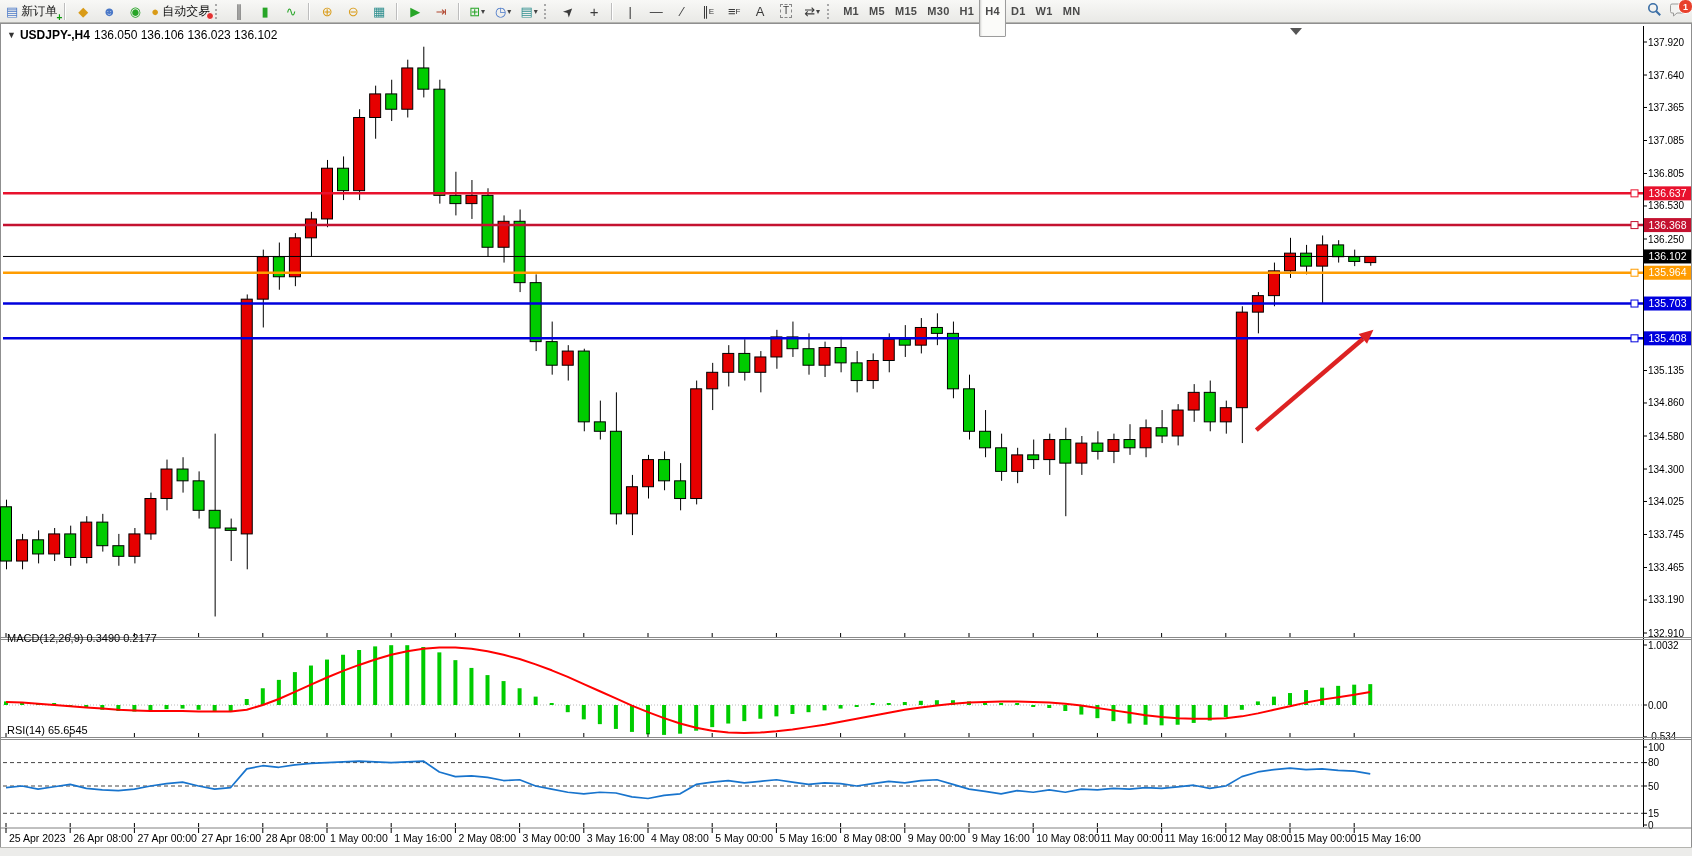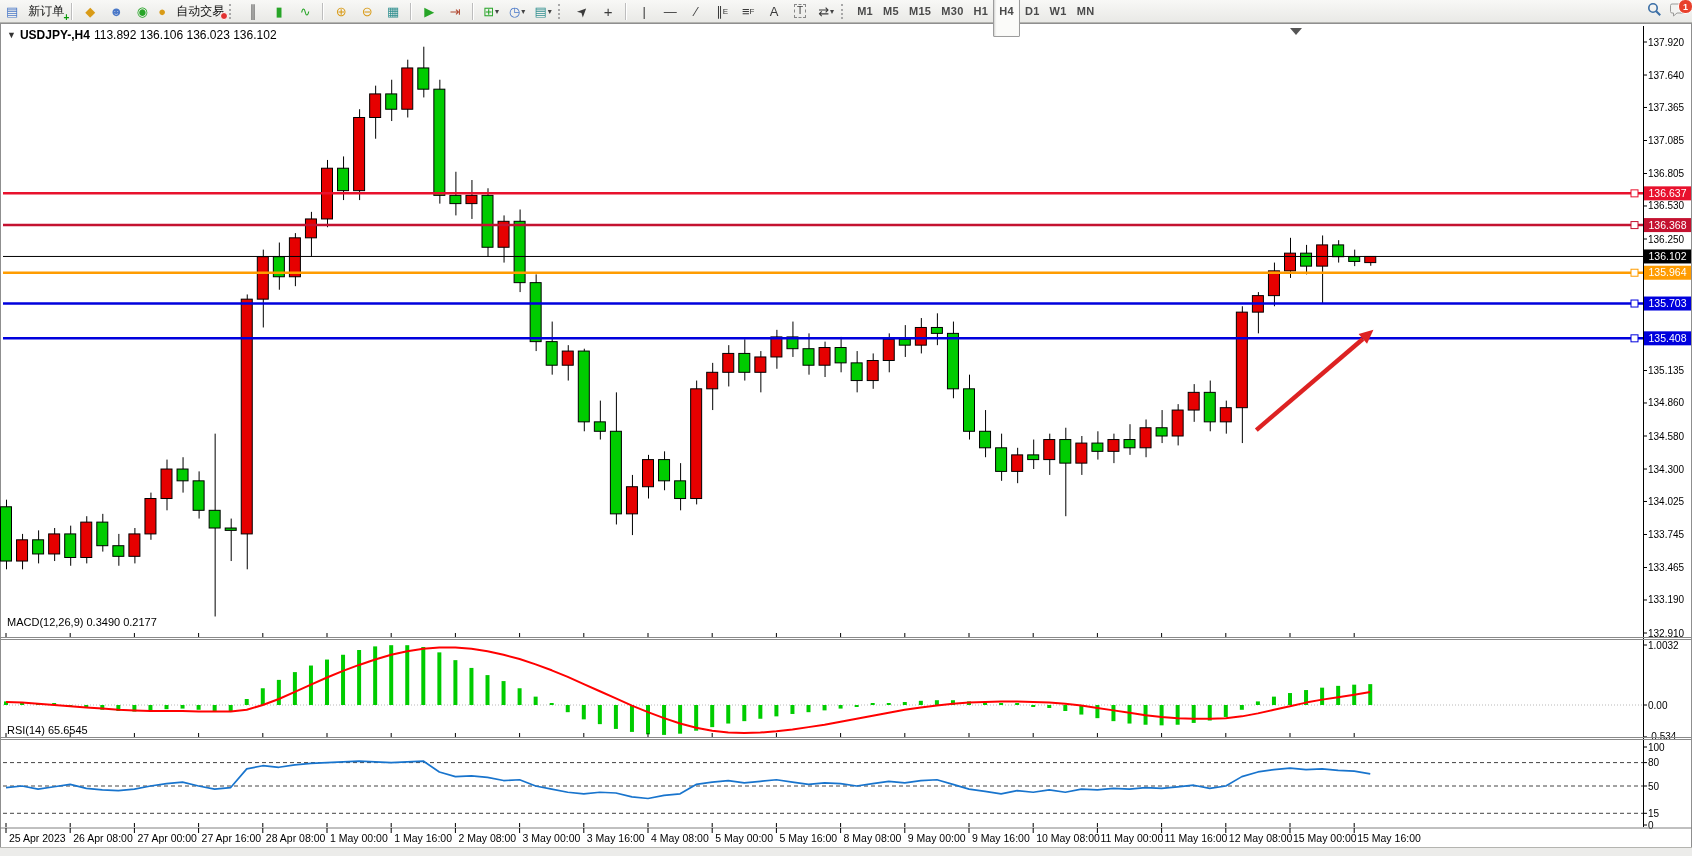--- a/index.html
+++ b/index.html
@@ -1,20 +1,20 @@
 <!DOCTYPE html>
 <html><head>
 <meta charset="utf-8">
 <style>
   html,body{margin:0;padding:0}
   body{width:1692px;height:856px;position:relative;font-family:"Liberation Sans",sans-serif;background:#fff;overflow:hidden}
   
   .toolbar{position:absolute;top:0;left:0;width:1692px;height:23px;background:linear-gradient(#f8f8f6,#e9e9e6);border-bottom:1px solid #b4b4b0;display:flex;align-items:center;padding:0 3px;box-sizing:border-box;z-index:6}
   .tb-btn{height:20px;min-width:20px;display:inline-flex;align-items:center;justify-content:center;font-size:13px;color:#333;padding:0 3px;position:relative;cursor:default}
-  .tb-btn .lbl{font-size:12px;color:#111;margin-left:10px;white-space:nowrap}
+  .tb-btn .lbl{font-size:12px;color:#111;margin-left:3px;white-space:nowrap}
   .tb-sep{width:1px;height:17px;background:#bdbdbd;border-right:1px solid #fff;margin:0 4px}
   .tb-grip{width:5px;height:15px;border-left:2px dotted #a8a8a8;margin:0 4px 0 2px}
   .caret{font-size:8px;color:#444;margin-left:1px}
   .c-gold{color:#d99b17}.c-green{color:#27a527}.c-blue{color:#4a78c8}.c-teal{color:#2f8f8f}
   .c-dark{color:#3a3a3a}.c-redish{color:#b24a33}
   .rot45{display:inline-block;transform:rotate(-45deg)}
   .plus{color:#0a9a0a;font-weight:bold;font-size:10px;position:absolute;right:-2px;bottom:-1px;line-height:8px}
   .at-dot{width:6px;height:6px;border-radius:50%;background:#e23030;position:absolute;right:-1px;bottom:1px;border:1px solid #fff}
   .dash-box{border:1px dashed #888;padding:0 2px;font-size:10px;line-height:12px}
   .sub{font-size:8px;vertical-align:sub}
@@ -22,21 +22,21 @@
   .tf-active{background:#fbfbf9;border:1px solid #9c9c9c;box-shadow:inset 1px 1px 2px rgba(0,0,0,.18);border-radius:1px}
   .tb-right{position:absolute;right:5px;top:1px;display:flex;align-items:center;gap:8px;height:21px}
   .notif{position:relative}
   .notif-badge{position:absolute;top:-3px;right:-6px;min-width:13px;height:13px;border-radius:7px;background:#e8412c;color:#fff;font-size:9px;font-weight:bold;display:flex;align-items:center;justify-content:center;border:1px solid #fff}
   
   .window{position:absolute;left:0;top:23px;width:1692px;height:825px;border:1px solid #8f8f8f;box-sizing:border-box;background:#fff}
   .bottom-strip{position:absolute;left:0;bottom:0;width:1692px;height:8px;background:#ececea;border-top:1px solid #b4b4b0;z-index:5}
   .chart-title{position:absolute;left:7px;top:28px;font-size:12px;color:#000;z-index:4;display:flex;align-items:center;gap:4px}
   .chart-title .sym{font-weight:bold}
   .ind-label{position:absolute;left:7px;font-size:11px;color:#000;z-index:4}
-  #macd-label{top:616px}
+  #macd-label{top:632px}
   #rsi-label{top:724px}
   svg#chart{position:absolute;left:0;top:0;z-index:1}
   text{font-family:"Liberation Sans",sans-serif}
 </style>
 </head>
 <body>
 
 <div class="toolbar">
   <div class="tb-btn">
     <span class="c-blue">▤</span>
@@ -161,21 +161,21 @@
     </span>
   </div>
 </div>
 
 <div class="window"></div>
 <div class="bottom-strip"></div>
 
 <div class="chart-title">
   <span style="font-size:9px;color:#333">▼</span>
   <span class="sym">USDJPY-,H4</span>
-  <span>113.892 136.106 136.023 136.102</span>
+  <span>136.050 136.106 136.023 136.102</span>
 </div>
 
 <div class="ind-label" id="macd-label">MACD(12,26,9) 0.3490 0.2177</div>
 <div class="ind-label" id="rsi-label">RSI(14) 65.6545</div>
 
 <svg id="chart" width="1692" height="856">
     <g>
       <line x1="6.5" y1="499.70059880239546" x2="6.5" y2="569.2994011976057" stroke="#000" stroke-width="1"></line>
       <rect x="0.5" y="506.778443113773" width="11" height="54.26347305388987" fill="#00cc00" stroke="#000" stroke-width="1"></rect>
       <line x1="22.55" y1="533.910179640718" x2="22.55" y2="569.2994011976057" stroke="#000" stroke-width="1"></line>

